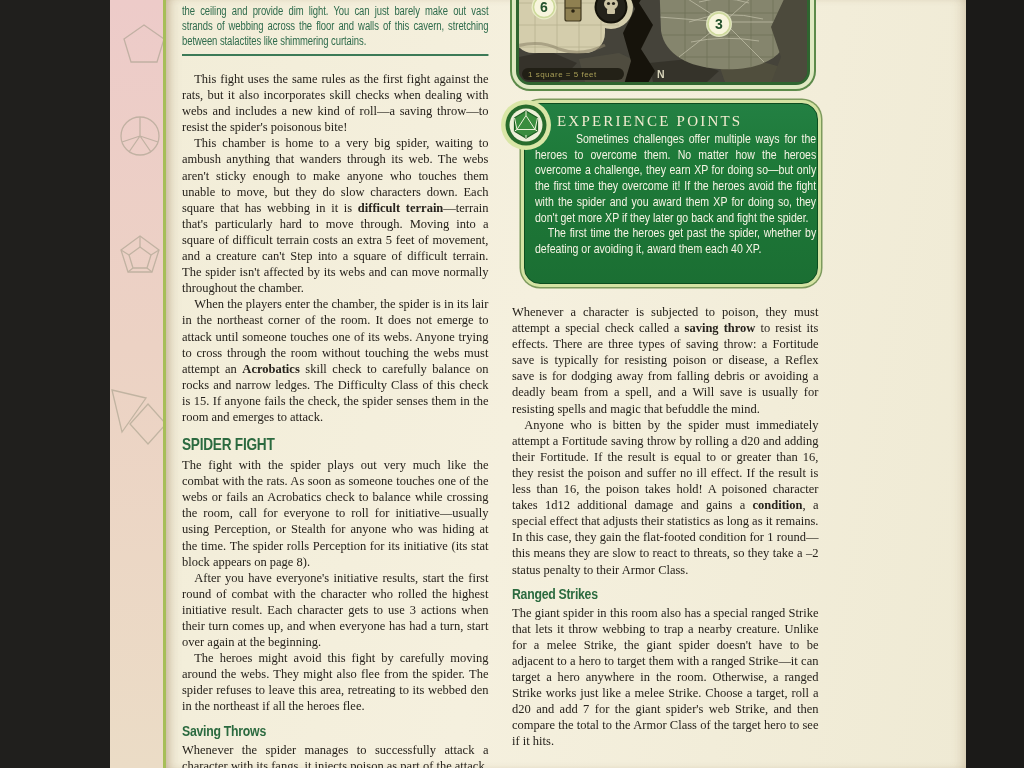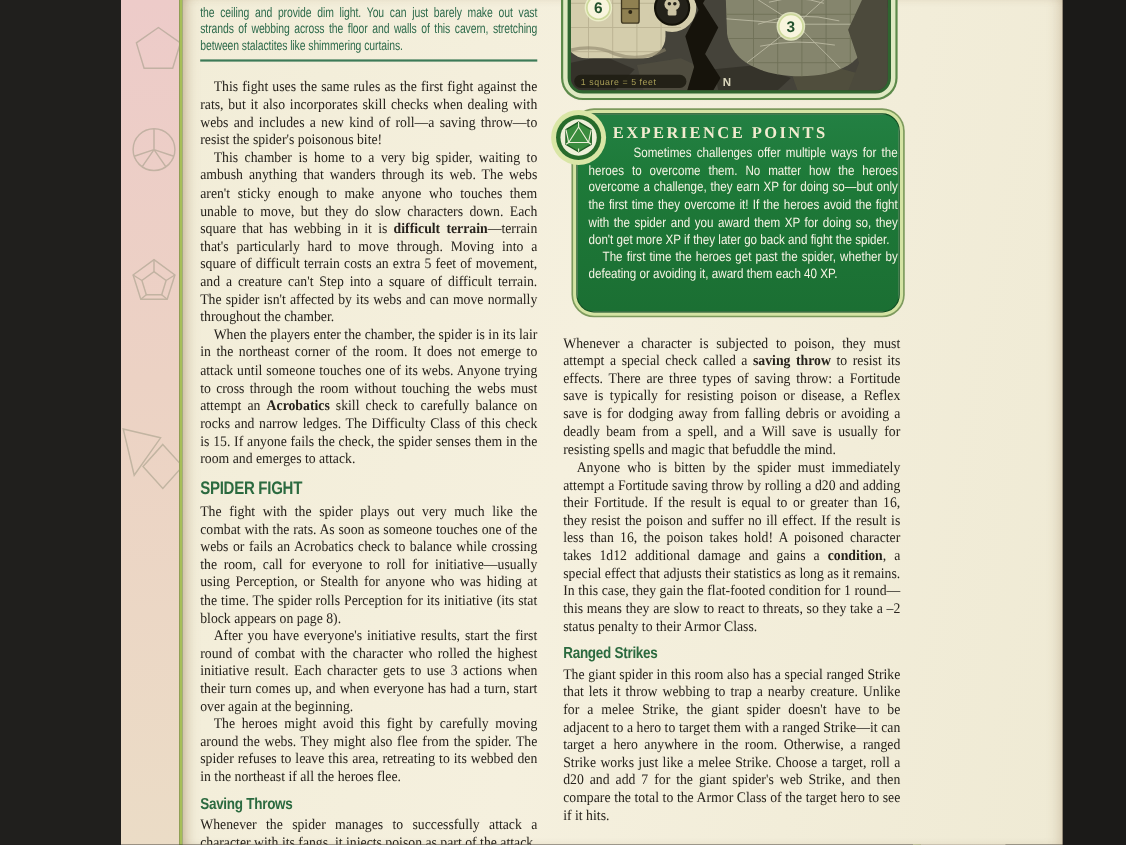--- a/index.html
+++ b/index.html
@@ -34,21 +34,21 @@
   .map{position:absolute;left:350px;top:-36px;width:288px;height:115px;border:3px solid #2f6530;border-radius:14px;
        overflow:hidden;background:#45433a;
        box-shadow:0 0 0 4px #dfe9c2, 0 0 0 6px #5c8a4a, 0 3px 4px rgba(40,40,20,.25);}
   .map svg{display:block;}
   
   .xp-box{position:absolute;left:358px;top:103px;width:292px;height:179px;border-radius:16px;
        background:linear-gradient(180deg,#238043 0%,#1e7a39 30%,#1b6f33 100%);
        border:1px solid #0c4d1f;
        box-shadow:0 0 0 3px #d4e3a3, 0 0 0 4.5px #7d9a5d;}
   .xp-title{position:absolute;left:32px;top:9px;font-family:"Liberation Serif","DejaVu Serif",serif;
-       font-weight:bold;font-size:15px;letter-spacing:2.2px;color:#f2ecd0;white-space:nowrap;}
+       font-weight:normal;font-size:15px;letter-spacing:2.2px;color:#f2ecd0;white-space:nowrap;}
   .xp-text{position:absolute;left:10px;top:28px;width:330px;transform:scaleX(.852);transform-origin:0 0;
        font-family:"Liberation Sans","DejaVu Sans",sans-serif;font-size:12.4px;line-height:15.7px;
        color:#f6f4e4;text-align:justify;}
   .xp-text p{margin:0;}
   .xp-p1{text-indent:48px;}
   .xp-p2{text-indent:15px;}
   .xp-icon{position:absolute;left:-25px;top:-5px;width:52px;height:52px;}
   
   .map-caption-text{font-family:"Liberation Sans","DejaVu Sans",sans-serif;}
 </style>

